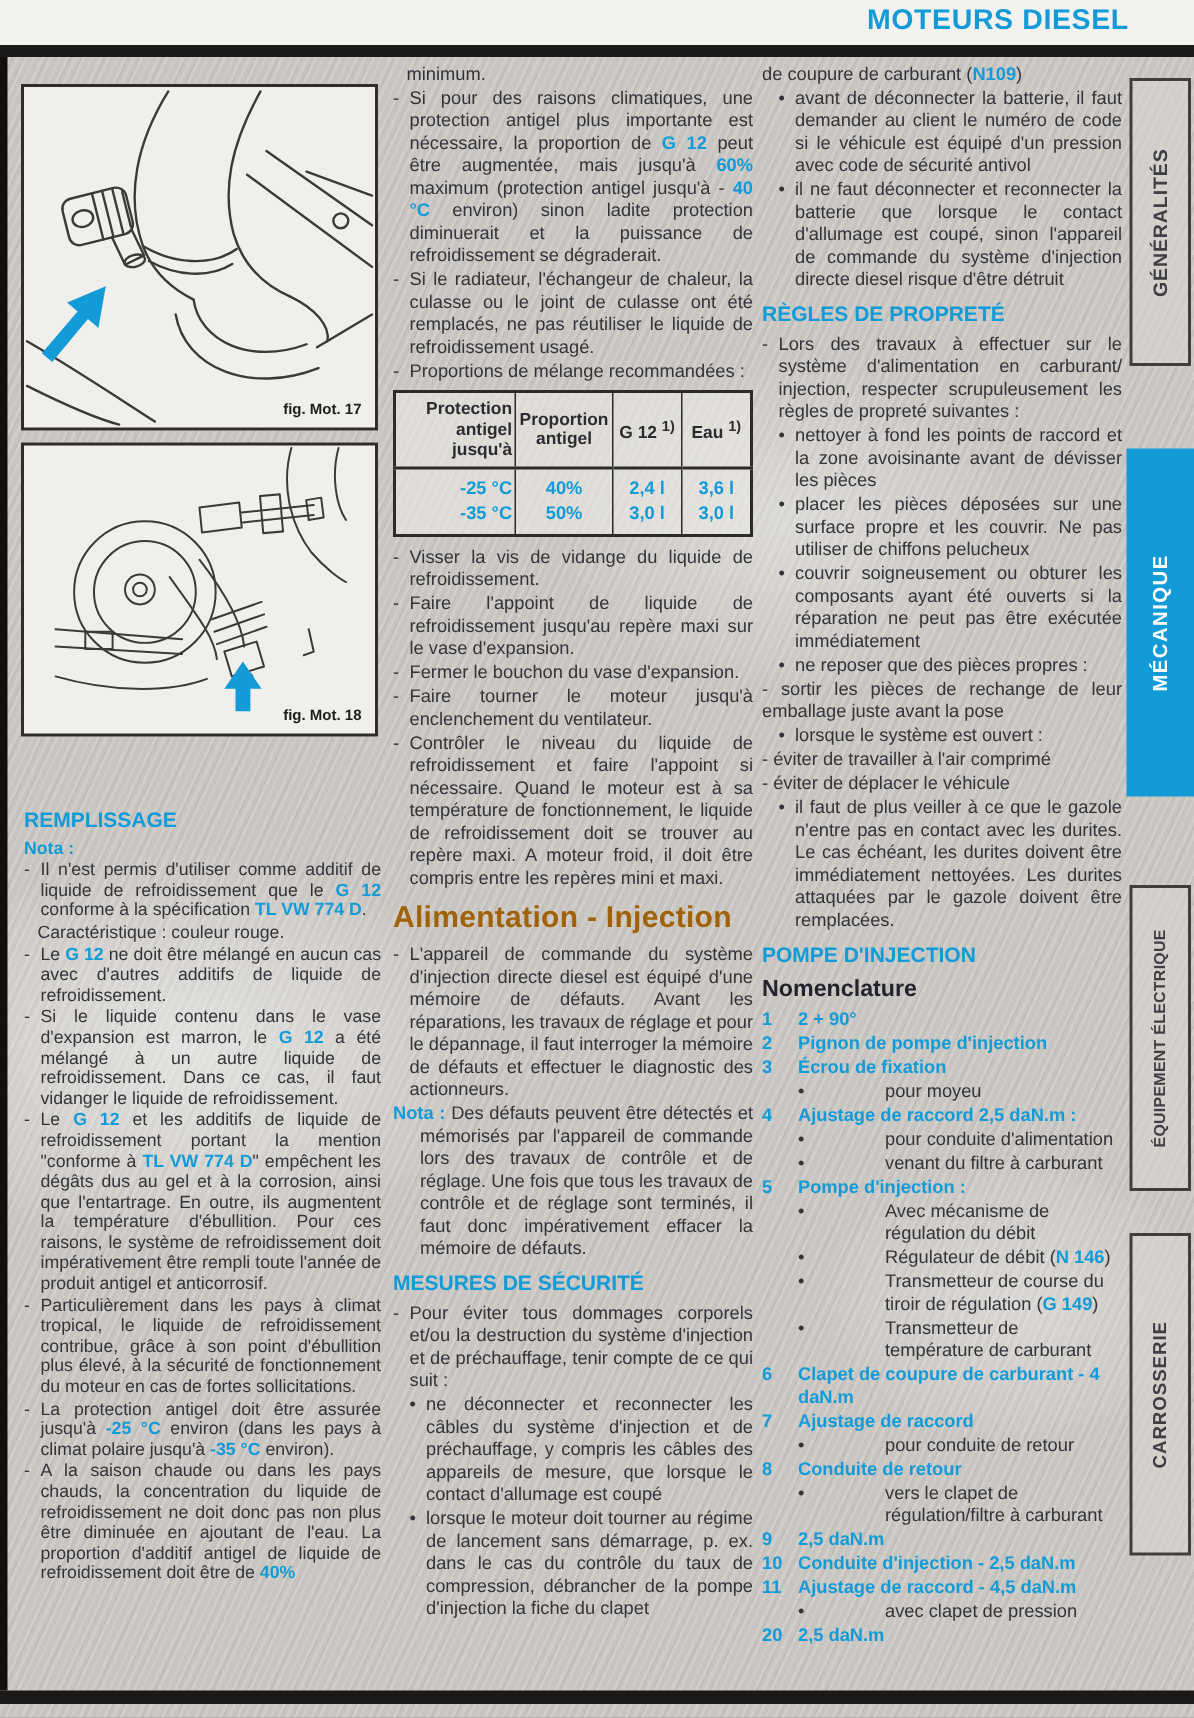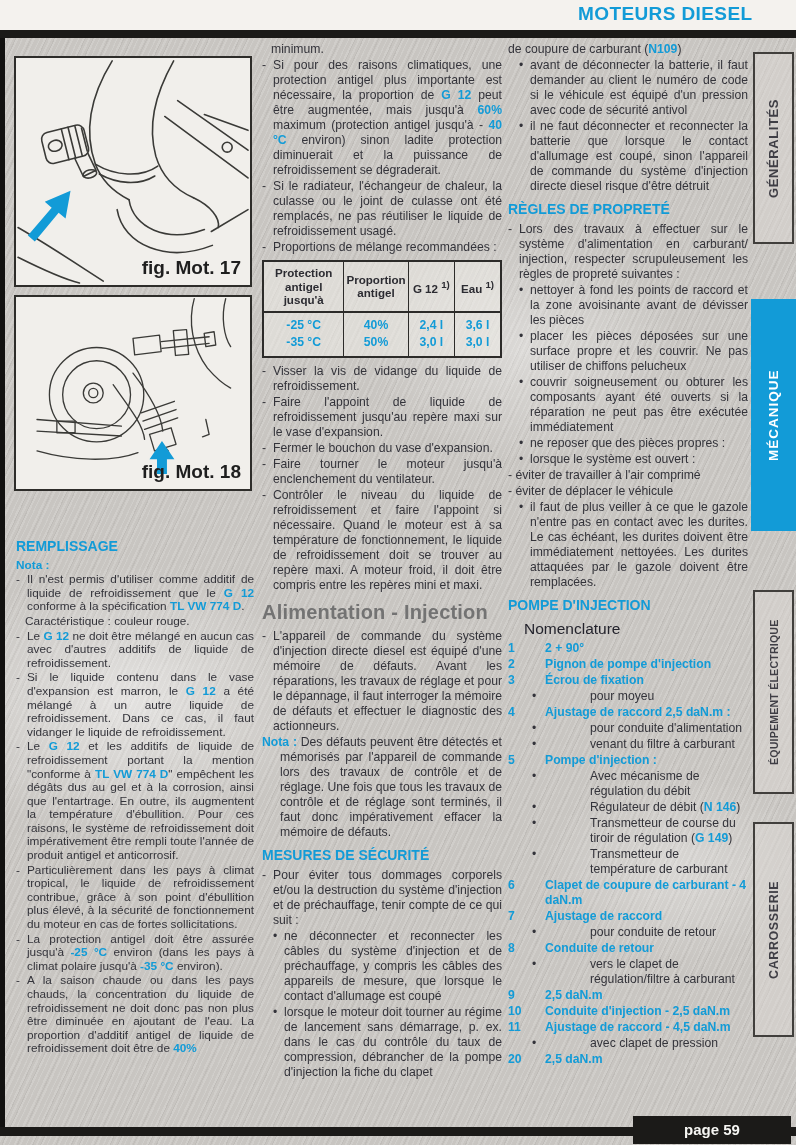--- a/index.html
+++ b/index.html
@@ -23,59 +23,59 @@
       radial-gradient(ellipse 260px 190px at 66% 28%, rgba(255,255,255,.35), transparent 60%),
       radial-gradient(ellipse 220px 160px at 85% 75%, rgba(255,255,255,.3), transparent 60%),
       repeating-linear-gradient(115deg, rgba(255,255,255,.15) 0 2px, transparent 2px 5px),
       repeating-linear-gradient(115deg, rgba(64,63,60,.06) 0 1px, transparent 1px 7px),
       #c8c5c1;}
 
   
   .fig{position:absolute;left:14px;width:238px;background:#f1efeb;border:2px solid #2e2d2a;box-sizing:border-box;}
   #fig1{top:56px;height:231px;} #fig2{top:295px;height:196px;}
   .fig svg{position:absolute;top:0;left:0;width:100%;height:100%;}
-  .figcap{position:absolute;right:9px;bottom:6px;font-size:19px;font-weight:bold;color:#1e1e1e;}
+  .figcap{position:absolute;right:9px;bottom:6px;font-size:10px;font-weight:bold;color:#1e1e1e;}
 
   
   .col{position:absolute;color:var(--ink);text-align:justify;}
   #col1{left:16px;top:540px;width:238px;font-size:11.8px;line-height:13.6px;}
   #col2{left:262px;top:42px;width:240px;font-size:12.2px;line-height:15px;}
   #col3{left:508px;top:42px;width:240px;font-size:12.2px;line-height:15px;}
 
   .hd{text-align:left;}
-  .h1{font-size:20px;font-weight:bold;color:#737373;margin:12px 0 9px;letter-spacing:.2px;}
+  .h1{font-size:20px;font-weight:bold;color:#a16207;margin:12px 0 9px;letter-spacing:.2px;}
   .h2{font-size:14px;font-weight:bold;color:var(--accent);margin:8px 0 5px;}
-  .h3{font-size:15.5px;font-weight:normal;color:#23232c;margin:8px 16px 5px;}
+  .h3{font-size:15.5px;font-weight:bold;color:#23232c;margin:8px 0 5px;}
   #col1 .h2{margin:0 0 5px;}
 
   .para{margin:0 0 1px;}
   .para.flex{display:flex;}
   .mk{flex:0 0 11px;}
   .tx{flex:1;}
   .ind1{margin-left:11px;}
   .cont{padding-left:9px;}
   .nota{padding-left:18px;text-indent:-18px;}
   .fn{padding-left:8px;text-indent:-8px;}
   .r-n{} 
   .r-b{color:var(--accent);font-weight:bold;}
   .r-s{font-size:8.5px;vertical-align:super;line-height:0;}
 
   
   .numrow{display:flex;margin:0 0 1px;text-align:left;}
   .num{flex:0 0 24px;color:var(--accent);font-weight:bold;}
-  .numtx{flex:1;color:var(--accent);font-weight:bold;margin-left:13px;}
+  .numtx{flex:1;color:var(--accent);font-weight:bold;}
   .subrow{display:flex;margin:0 0 1px 24px;text-align:left;}
   .bul{flex:0 0 10px;}
   .subtx{flex:1;margin-left:48px;}
 
   
   table.mix{width:100%;border-collapse:collapse;border:2px solid #2c2b29;margin:5px 0 6px;
     background:rgba(238,236,231,.55);}
   table.mix th,table.mix td{border-left:1.5px solid #2c2b29;text-align:center;}
-  table.mix th:first-child,table.mix td:first-child{border-left:none;}
+  table.mix th:first-child,table.mix td:first-child{border-left:none;text-align:right;}
   table.mix th{border-bottom:2px solid #2c2b29;font-size:11.6px;font-weight:bold;color:#2b2b31;
     line-height:13.5px;padding:4px 2px;}
   table.mix td{color:var(--accent);font-weight:bold;font-size:12.2px;padding:1px 2px;}
   table.mix tr.first td{padding-top:5px;}
   table.mix tr.last td{padding-bottom:6px;}
 
   
   .tab{position:absolute;display:flex;align-items:center;justify-content:center;
     writing-mode:vertical-rl;transform:rotate(180deg);font-weight:bold;letter-spacing:.6px;
     box-sizing:border-box;text-align:center;}
@@ -301,20 +301,21 @@
         <span class="tx"><span class="r-n">placer les pièces déposées sur une surface propre et les couvrir. Ne pas utiliser de chiffons pelucheux</span></span>
       </div>
       <div class="para ind1 flex">
         <span class="mk">•</span>
         <span class="tx"><span class="r-n">couvrir soigneusement ou obturer les composants ayant été ouverts si la réparation ne peut pas être exécutée immédiatement</span></span>
       </div>
       <div class="para ind1 flex">
         <span class="mk">•</span>
         <span class="tx"><span class="r-n">ne reposer que des pièces propres :</span></span>
       </div>
+      <div class="para flat"><span class="r-n">- sortir les pièces de rechange de leur emballage juste avant la pose</span></div>
       <div class="para ind1 flex">
         <span class="mk">•</span>
         <span class="tx"><span class="r-n">lorsque le système est ouvert :</span></span>
       </div>
       <div class="para flat"><span class="r-n">- éviter de travailler à l'air comprimé</span></div>
       <div class="para flat"><span class="r-n">- éviter de déplacer le véhicule</span></div>
       <div class="para ind1 flex">
         <span class="mk">•</span>
         <span class="tx"><span class="r-n">il faut de plus veiller à ce que le gazole n'entre pas en contact avec les durites. Le cas échéant, les durites doivent être immédiatement nettoyées. Les durites attaquées par le gazole doivent être remplacées.</span></span>
       </div>
@@ -417,14 +418,13 @@
       <span>MÉCANIQUE</span>
     </div>
   <div class="tab boxed" id="tab2">
       <span>ÉQUIPEMENT ÉLECTRIQUE</span>
     </div>
   <div class="tab boxed" id="tab3">
       <span>CARROSSERIE</span>
     </div>
 
   <div class="bar-bottom"></div>
-  <div class="page-badge">page 59</div>
 </div>
 
 </body></html>

